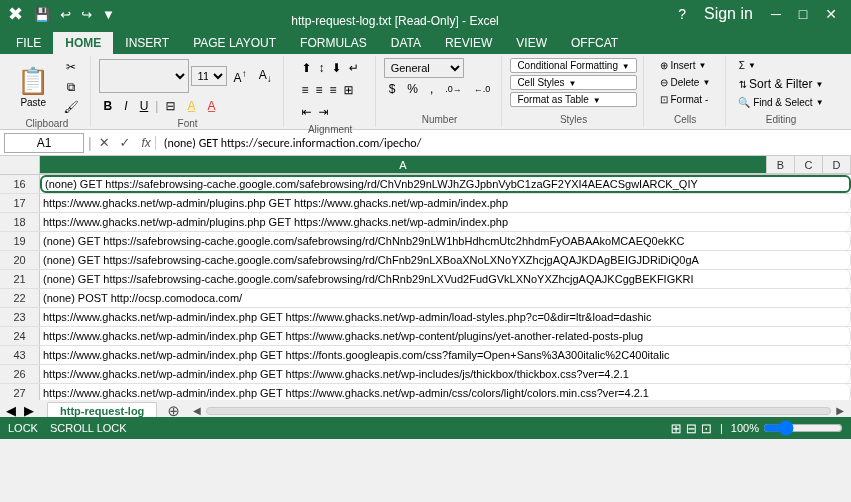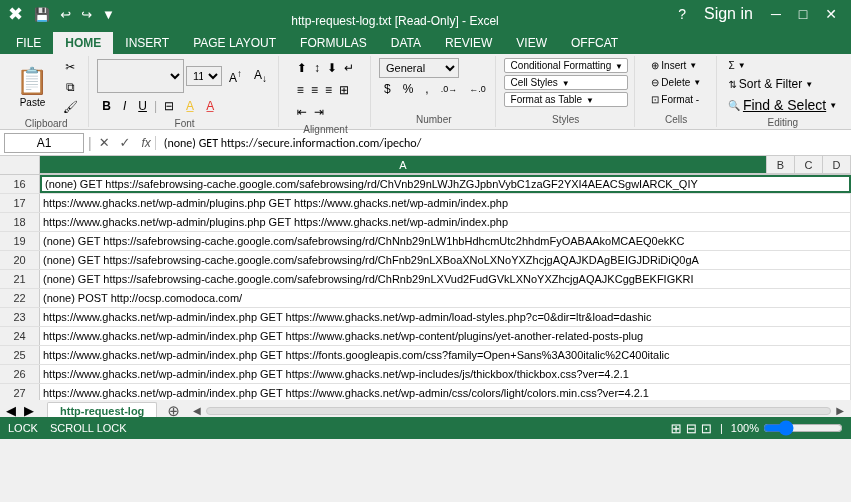--- a/index.html
+++ b/index.html
@@ -247,21 +247,21 @@
       border-right: 1px solid #e0e0e0;
       padding: 1px 3px;
       font-size: 11px;
       white-space: nowrap;
       overflow: hidden;
       display: flex;
       align-items: center;
       cursor: cell;
     }
     .cell.active-cell { border: 2px solid #217346; }
-    .cell-wide { flex: 1; }
+    .cell-wide { flex: 1; border-radius: 6px; }
 
     
     .h-scroll-bar {
       height: 14px;
       background: #f0f0f0;
       border-top: 1px solid #ccc;
       display: flex;
       align-items: center;
     }
 
@@ -513,21 +513,21 @@
       <div class="edit-btn-row">
         <button class="cell-btn">
           <span>⇅</span>
           <span style="font-size:12px;">Sort &amp; Filter</span>
           <span class="dd-arrow">▼</span>
         </button>
       </div>
       <div class="edit-btn-row">
         <button class="cell-btn">
           <span>🔍</span>
-          <span style="font-size:14px;text-decoration:underline;">Find &amp; Select</span>
+          <span style="font-size:10px;">Find &amp; Select</span>
           <span class="dd-arrow">▼</span>
         </button>
       </div>
     </div>
     <div class="ribbon-group-label">Editing</div>
   </div>
 
 </div>
 
 <div class="formula-bar">
@@ -593,21 +593,21 @@
         <div class="row-num">23</div>
         <div class="cell cell-wide">https://www.ghacks.net/wp-admin/index.php GET https://www.ghacks.net/wp-admin/load-styles.php?c=0&amp;dir=ltr&amp;load=dashic</div>
       </div>
 
       <div class="sheet-row">
         <div class="row-num">24</div>
         <div class="cell cell-wide">https://www.ghacks.net/wp-admin/index.php GET https://www.ghacks.net/wp-content/plugins/yet-another-related-posts-plug</div>
       </div>
 
       <div class="sheet-row">
-        <div class="row-num">25</div>
+        <div class="row-num">43</div>
         <div class="cell cell-wide">https://www.ghacks.net/wp-admin/index.php GET https://fonts.googleapis.com/css?family=Open+Sans%3A300italic%2C400italic</div>
       </div>
 
       <div class="sheet-row">
         <div class="row-num">26</div>
         <div class="cell cell-wide">https://www.ghacks.net/wp-admin/index.php GET https://www.ghacks.net/wp-includes/js/thickbox/thickbox.css?ver=4.2.1</div>
       </div>
 
       <div class="sheet-row">
         <div class="row-num">27</div>

